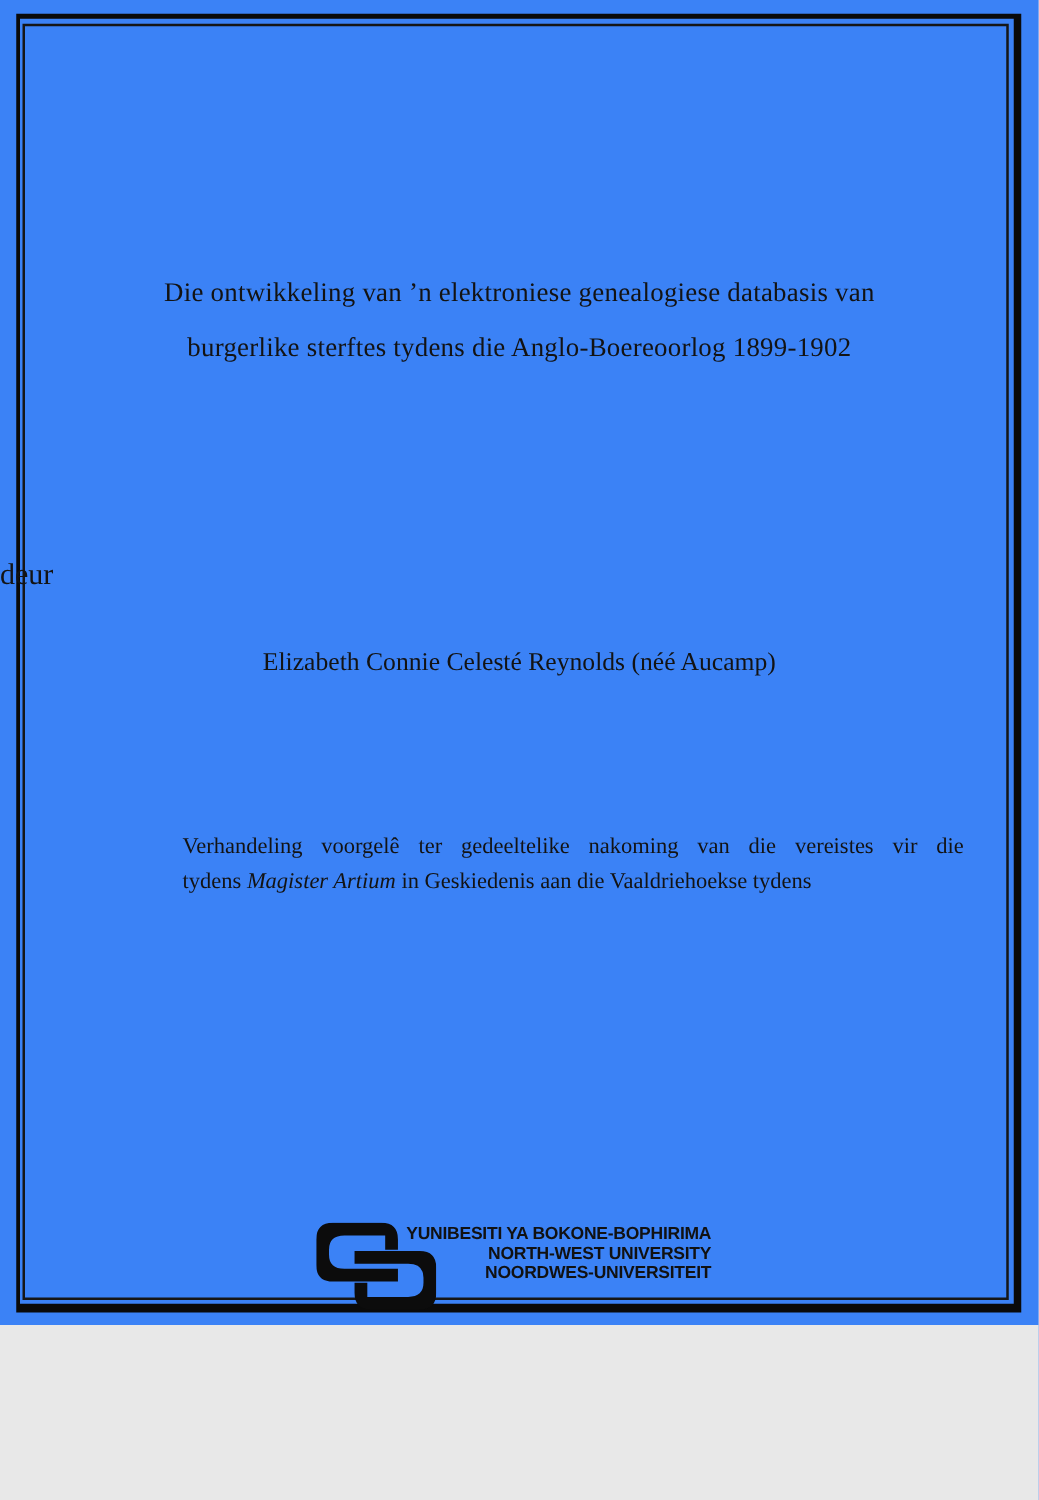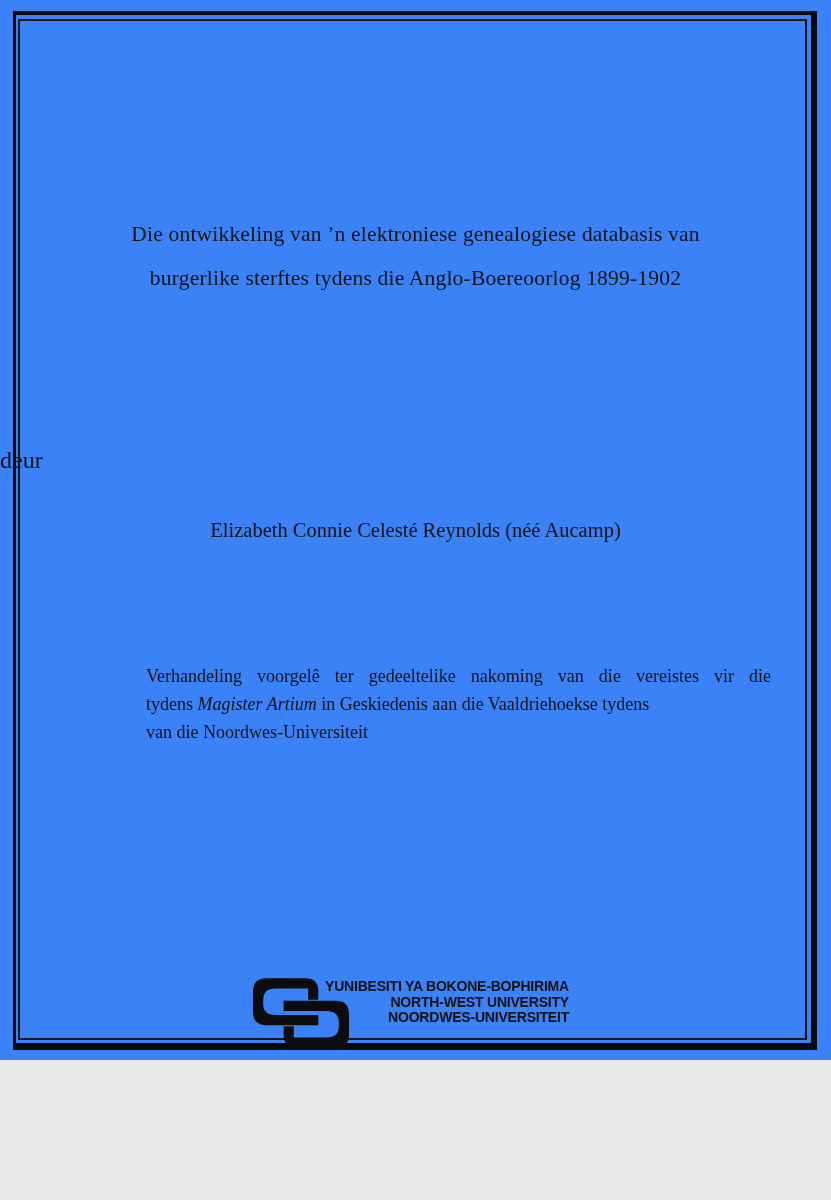--- a/index.html
+++ b/index.html
@@ -116,21 +116,20 @@
     <div>burgerlike sterftes tydens die Anglo-Boereoorlog 1899-1902</div>
   </div>
 
   <div class="byline">deur</div>
 
   <div class="author">Elizabeth Connie Celesté Reynolds (néé Aucamp)</div>
 
   <div class="statement">
     <div class="justified">Verhandeling voorgelê ter gedeeltelike nakoming van die vereistes vir die</div>
     <div><span>tydens </span><span class="italic">Magister Artium</span><span> in Geskiedenis aan die Vaaldriehoekse tydens</span></div>
-    <div>van die Noordwes-Universiteit</div>
   </div>
 
 
   <div class="logo-block">
     <svg class="logo-mark" width="96" height="70" viewBox="0 0 94 68" xmlns="http://www.w3.org/2000/svg">
       <path fill="#0c0c0c" d="M13,0 L51,0 Q64,0 64,13 L64,21 L54,21 L54,10 L22,10 Q10,10 10,21 L10,25 Q10,36 22,36 L64,36 L64,46 L13,46 Q0,46 0,33 L0,13 Q0,0 13,0 Z"></path>
       <path fill="#0c0c0c" transform="translate(30,22) rotate(180 32 23)" d="M13,0 L51,0 Q64,0 64,13 L64,21 L54,21 L54,10 L22,10 Q10,10 10,21 L10,25 Q10,36 22,36 L64,36 L64,46 L13,46 Q0,46 0,33 L0,13 Q0,0 13,0 Z"></path>
     </svg>
     <div class="logo-text">
       <div>YUNIBESITI YA BOKONE-BOPHIRIMA</div>

